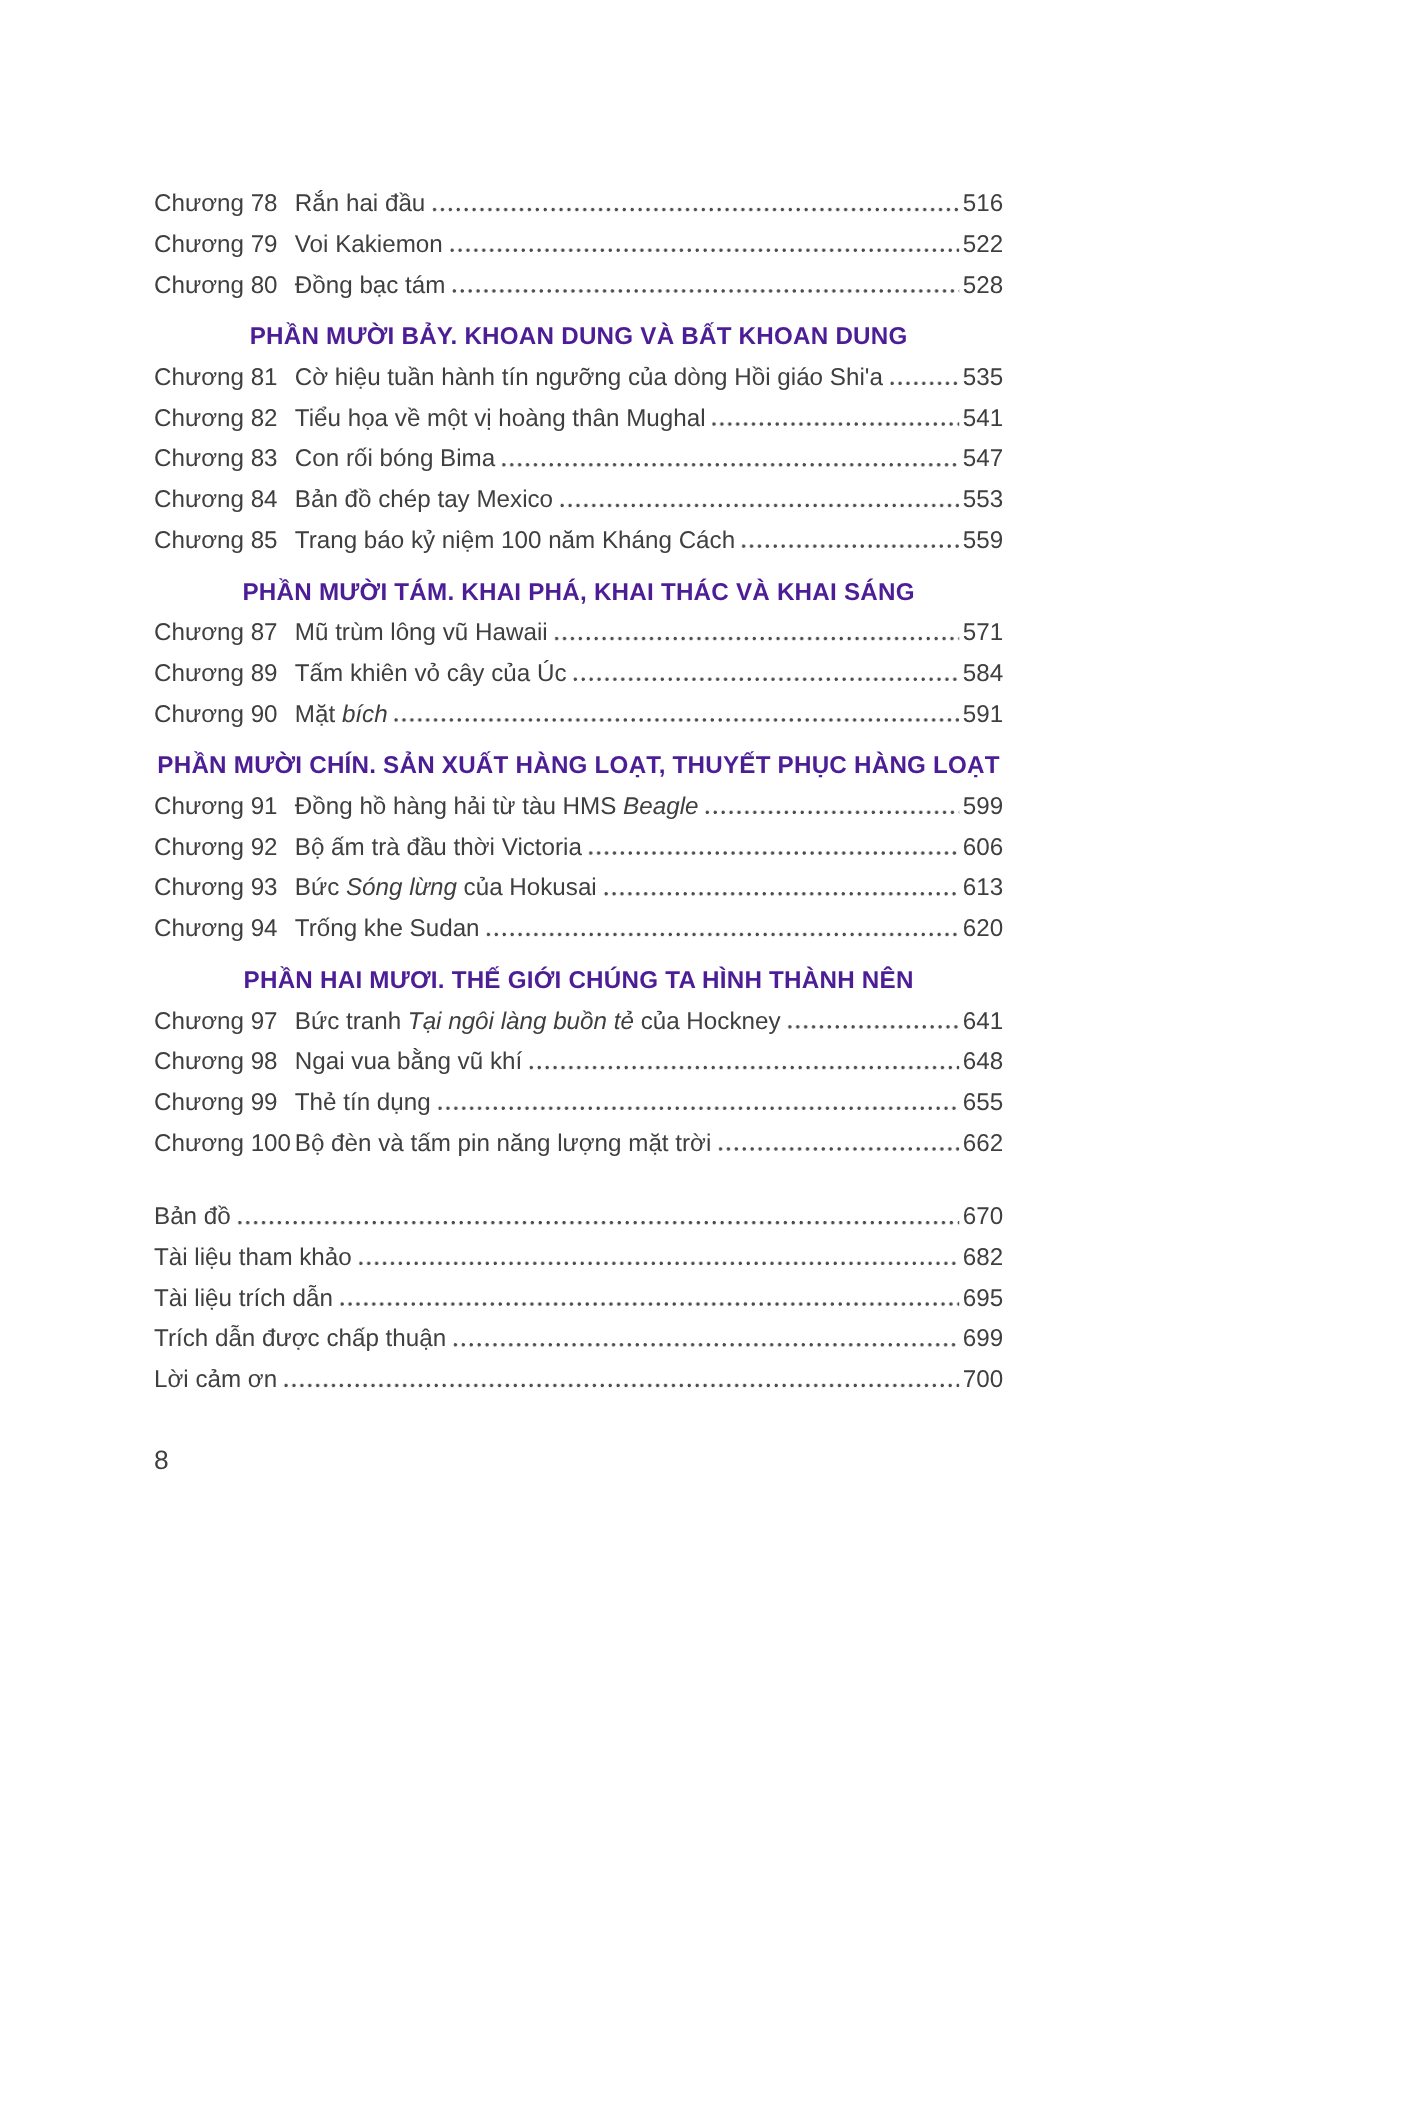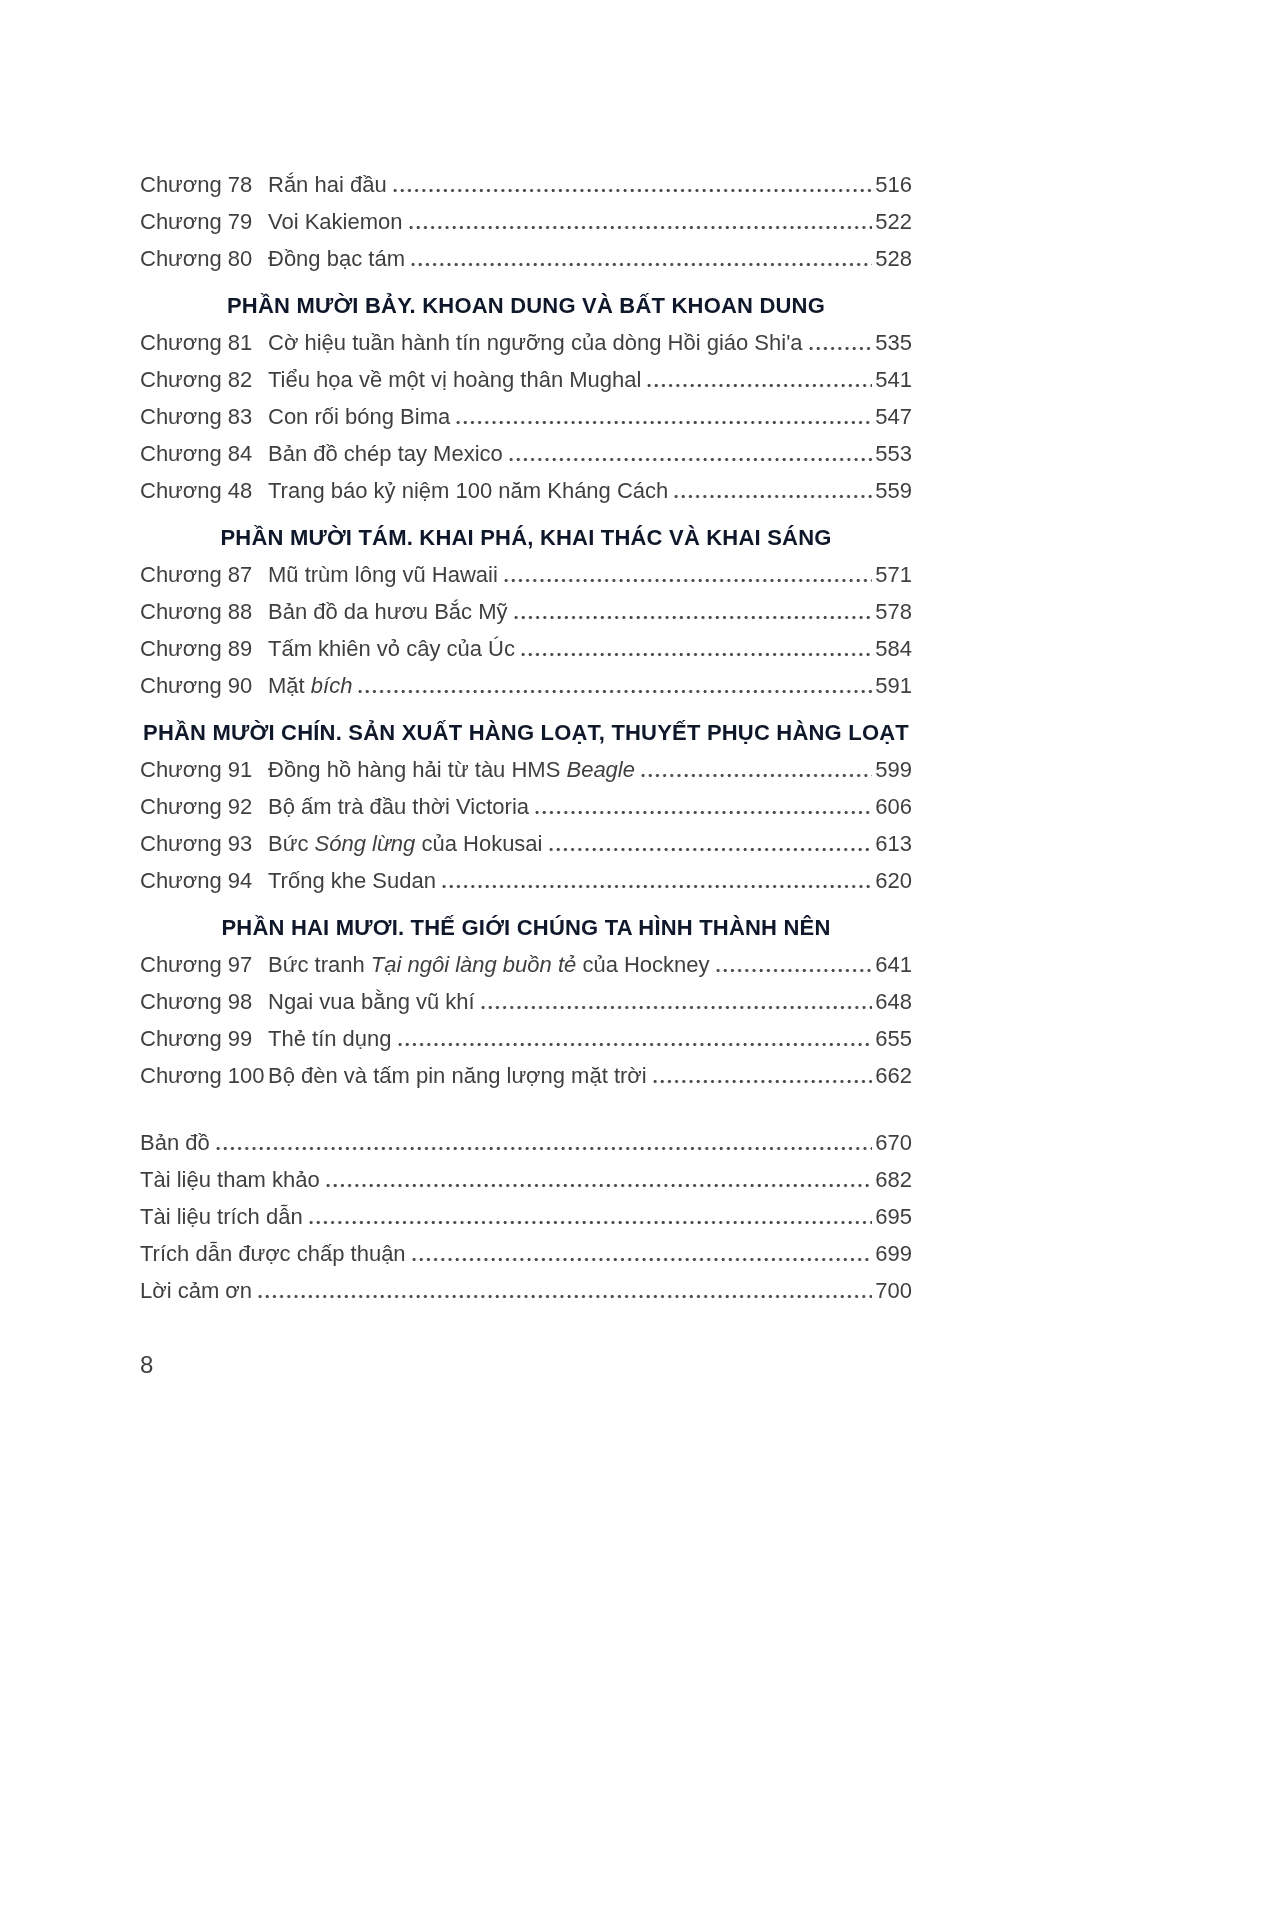--- a/index.html
+++ b/index.html
@@ -57,21 +57,21 @@
     flex: 0 0 auto;
     white-space: nowrap;
   }
   .sec-heading {
     height: 37px;
     line-height: 37px;
     margin-top: 10px;
     text-align: center;
     font-weight: 700;
     font-size: 22px;
-    color: #0f172a;
+    color: #4c1d95;
     letter-spacing: 0.2px;
     white-space: nowrap;
   }
   .backmatter {
     margin-top: 30px;
   }
   .pagenum {
     margin-top: 42px;
     font-size: 24px;
     line-height: 28px;
@@ -121,37 +121,31 @@
     <span class="leader"></span>
     <span class="pg">547</span>
   </div>
         <div class="row">
     <span class="chap">Chương 84</span>
     <span class="title"><span>Bản đồ chép tay Mexico</span></span>
     <span class="leader"></span>
     <span class="pg">553</span>
   </div>
         <div class="row">
-    <span class="chap">Chương 48</span>
+    <span class="chap">Chương 85</span>
     <span class="title"><span>Trang báo kỷ niệm 100 năm Kháng Cách</span></span>
     <span class="leader"></span>
     <span class="pg">559</span>
   </div>
         <div class="sec-heading">PHẦN MƯỜI TÁM. KHAI PHÁ, KHAI THÁC VÀ KHAI SÁNG</div>
         <div class="row">
     <span class="chap">Chương 87</span>
     <span class="title"><span>Mũ trùm lông vũ Hawaii </span></span>
     <span class="leader"></span>
     <span class="pg">571</span>
-  </div>
-        <div class="row">
-    <span class="chap">Chương 88</span>
-    <span class="title"><span>Bản đồ da hươu Bắc Mỹ</span></span>
-    <span class="leader"></span>
-    <span class="pg">578</span>
   </div>
         <div class="row">
     <span class="chap">Chương 89</span>
     <span class="title"><span>Tấm khiên vỏ cây của Úc</span></span>
     <span class="leader"></span>
     <span class="pg">584</span>
   </div>
         <div class="row">
     <span class="chap">Chương 90</span>
     <span class="title"><span>Mặt </span><span class="it">bích</span></span>

